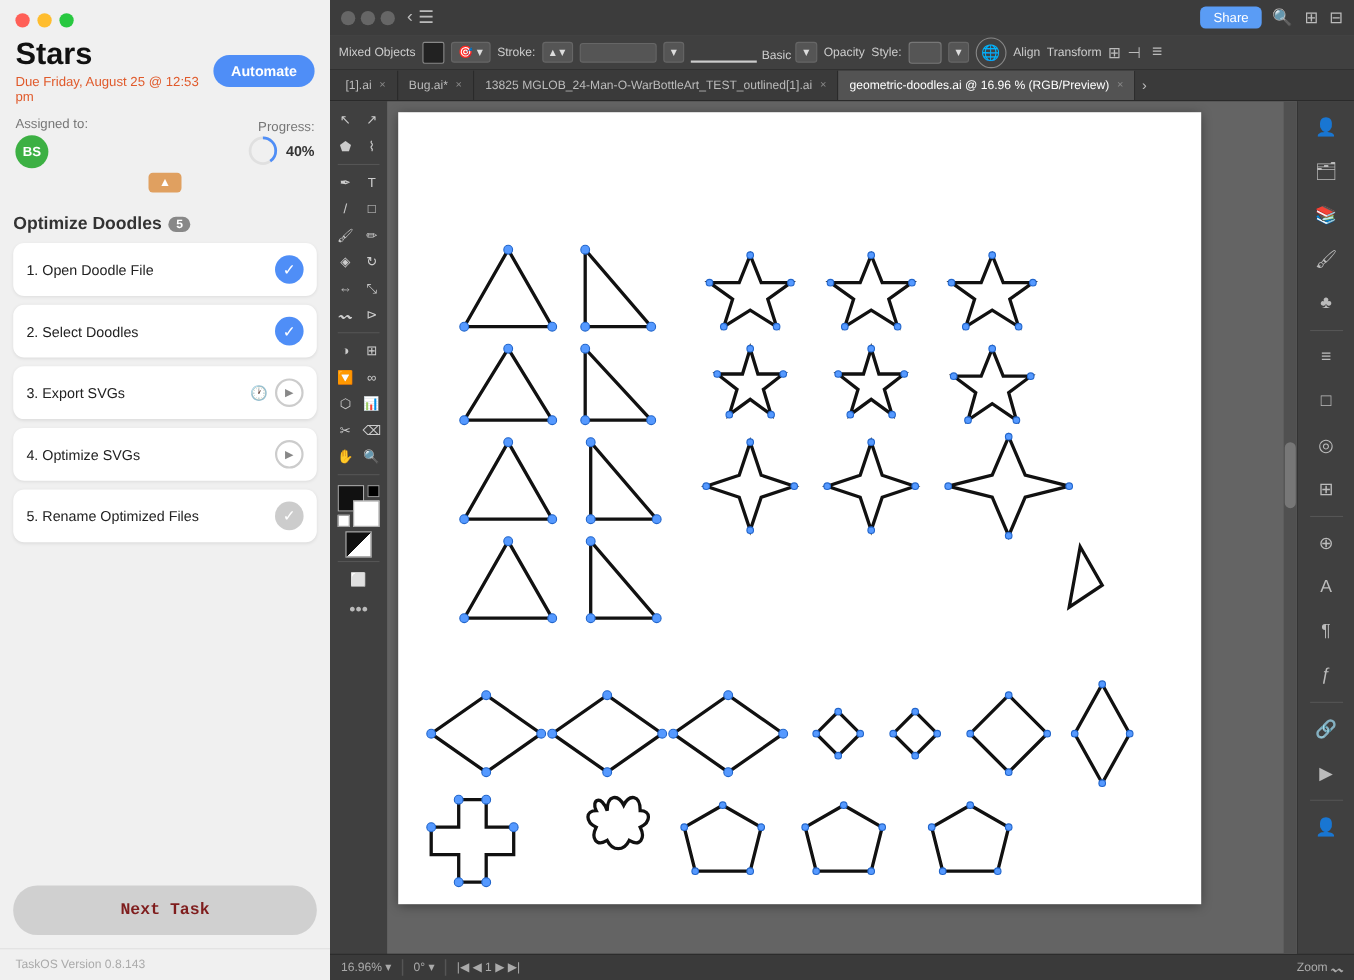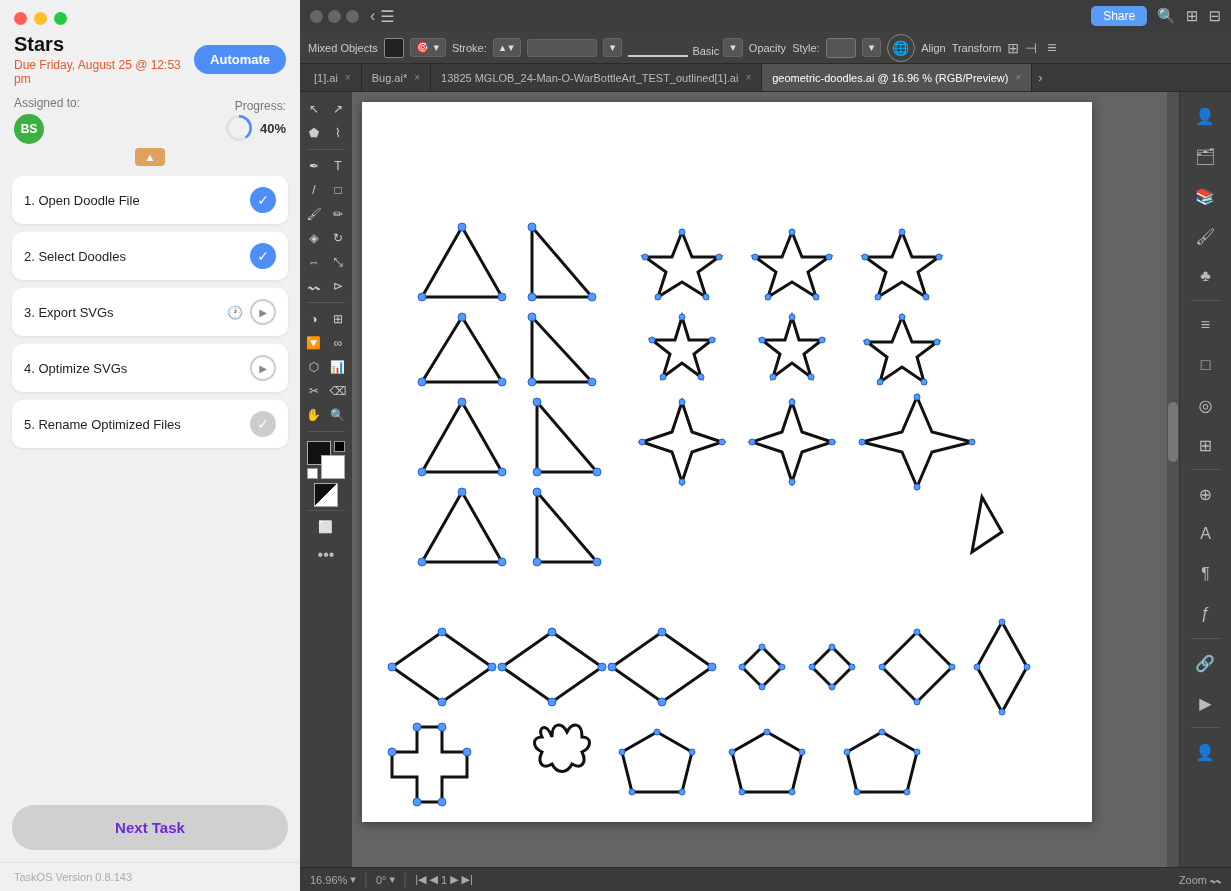--- a/index.html
+++ b/index.html
@@ -29,21 +29,21 @@
     }
     .tl-red { background: #ff5f57; }
     .tl-yellow { background: #ffbd2e; }
     .tl-green { background: #28c840; }
 
     .header-row {
       display: flex; justify-content: space-between; align-items: center; margin-top: 4px;
     }
 
     .task-title {
-      font-size: 20px; font-weight: 700; color: #111;
+      font-size: 28px; font-weight: 700; color: #111;
     }
 
     .automate-btn {
       background: #4f8ef7;
       color: white;
       border: none;
       border-radius: 18px;
       padding: 7px 16px;
       font-size: 13px;
       font-weight: 600;
@@ -126,26 +126,27 @@
 
     .clock-icon { color: #aaa; font-size: 13px; }
     .play-btn {
       width: 26px; height: 26px; border-radius: 50%;
       border: 2px solid #ccc; display: flex; align-items: center; justify-content: center;
       font-size: 10px; color: #888; cursor: pointer; flex-shrink: 0;
     }
 
     .next-task-btn {
       margin: 10px 12px 12px;
-      background: #d0d0d0; color: #6d28d9;
+      background: #d0d0d0; color: #7f1d1d;
       border: none; border-radius: 22px;
       padding: 14px;
       font-size: 15px; font-weight: 600;
       cursor: not-allowed;
       width: calc(100% - 24px);
+      font-family: Liberation Mono, monospace;
     }
 
     #left-panel-footer {
       padding: 8px 14px;
       font-size: 11px; color: #aaa; 
       border-top: 1px solid #e0e0e0;
     }
 
     
     #right-panel {
@@ -395,20 +396,24 @@
       </div>
     </div>
     <div class="collapse-btn">
       <div class="collapse-arrow">
         <span>▲</span>
       </div>
     </div>
   </div>
 
   <div id="task-list-section">
+    <div class="task-group-title">
+      <span>Optimize Doodles</span>
+      <span class="task-count-badge">5</span>
+    </div>
 
     <div class="task-item">
       <span class="task-item-label">1. Open Doodle File</span>
       <div class="task-check-done">✓</div>
     </div>
 
     <div class="task-item">
       <span class="task-item-label">2. Select Doodles</span>
       <div class="task-check-done">✓</div>
     </div>

